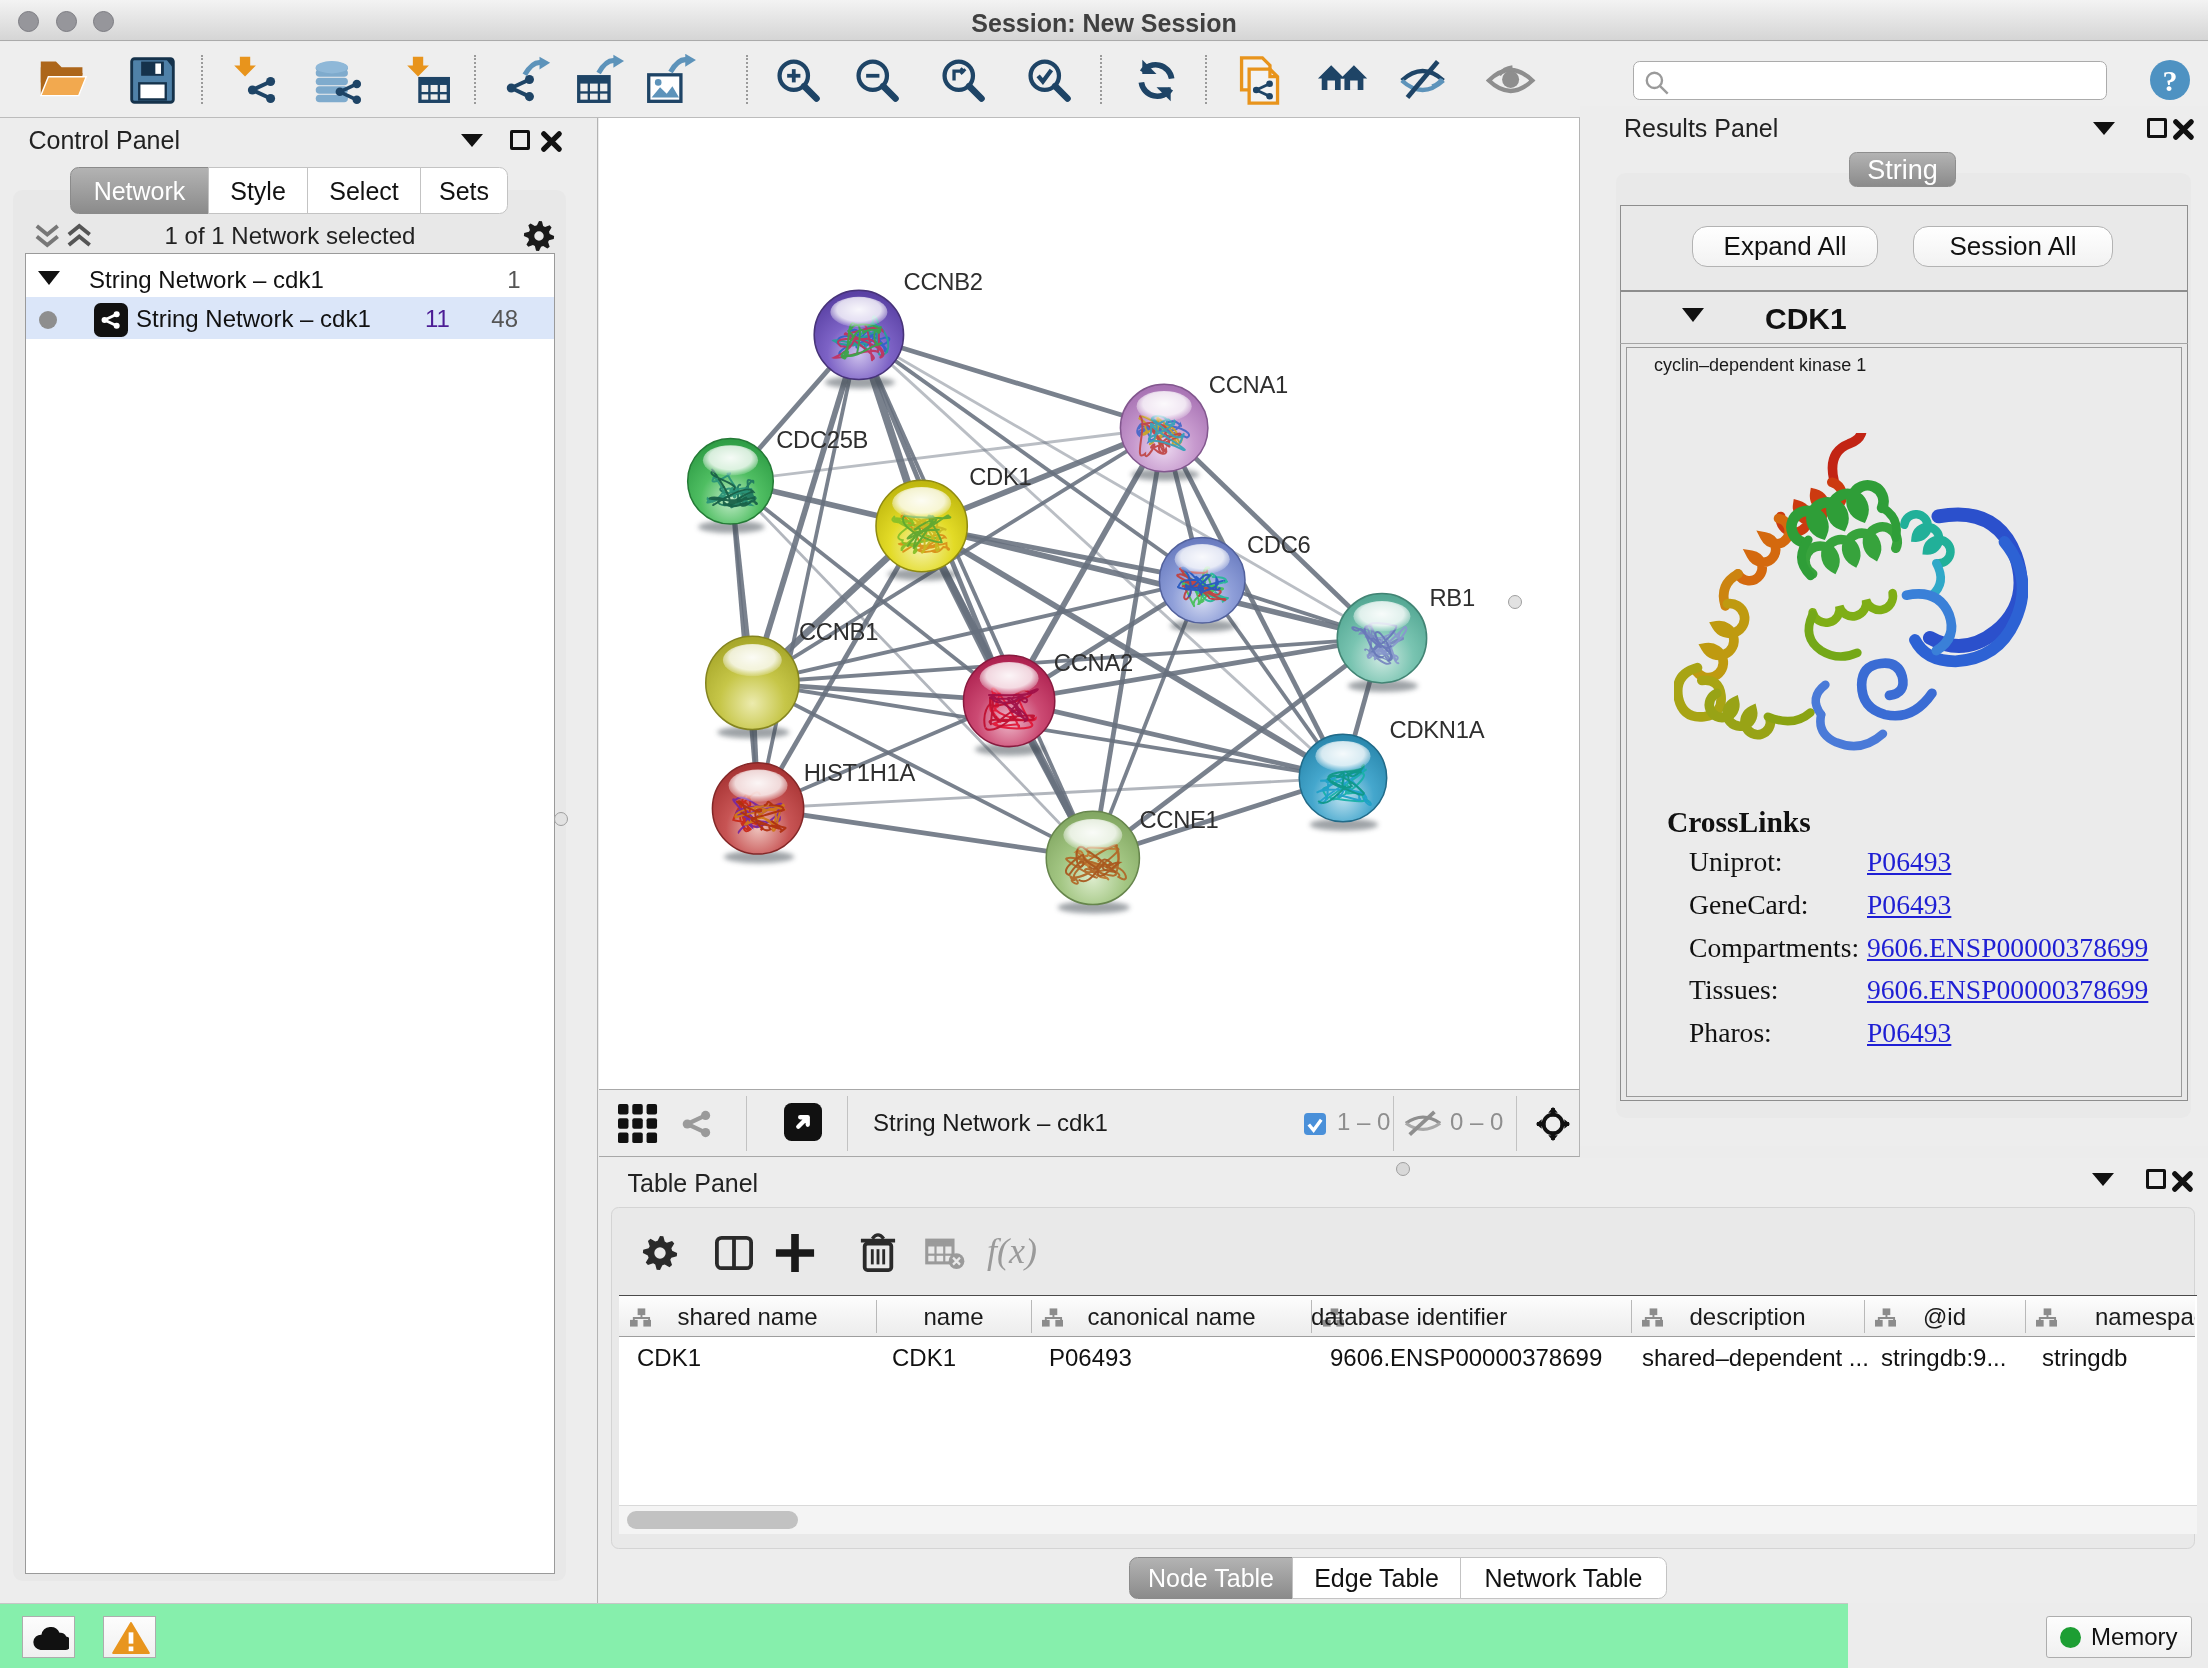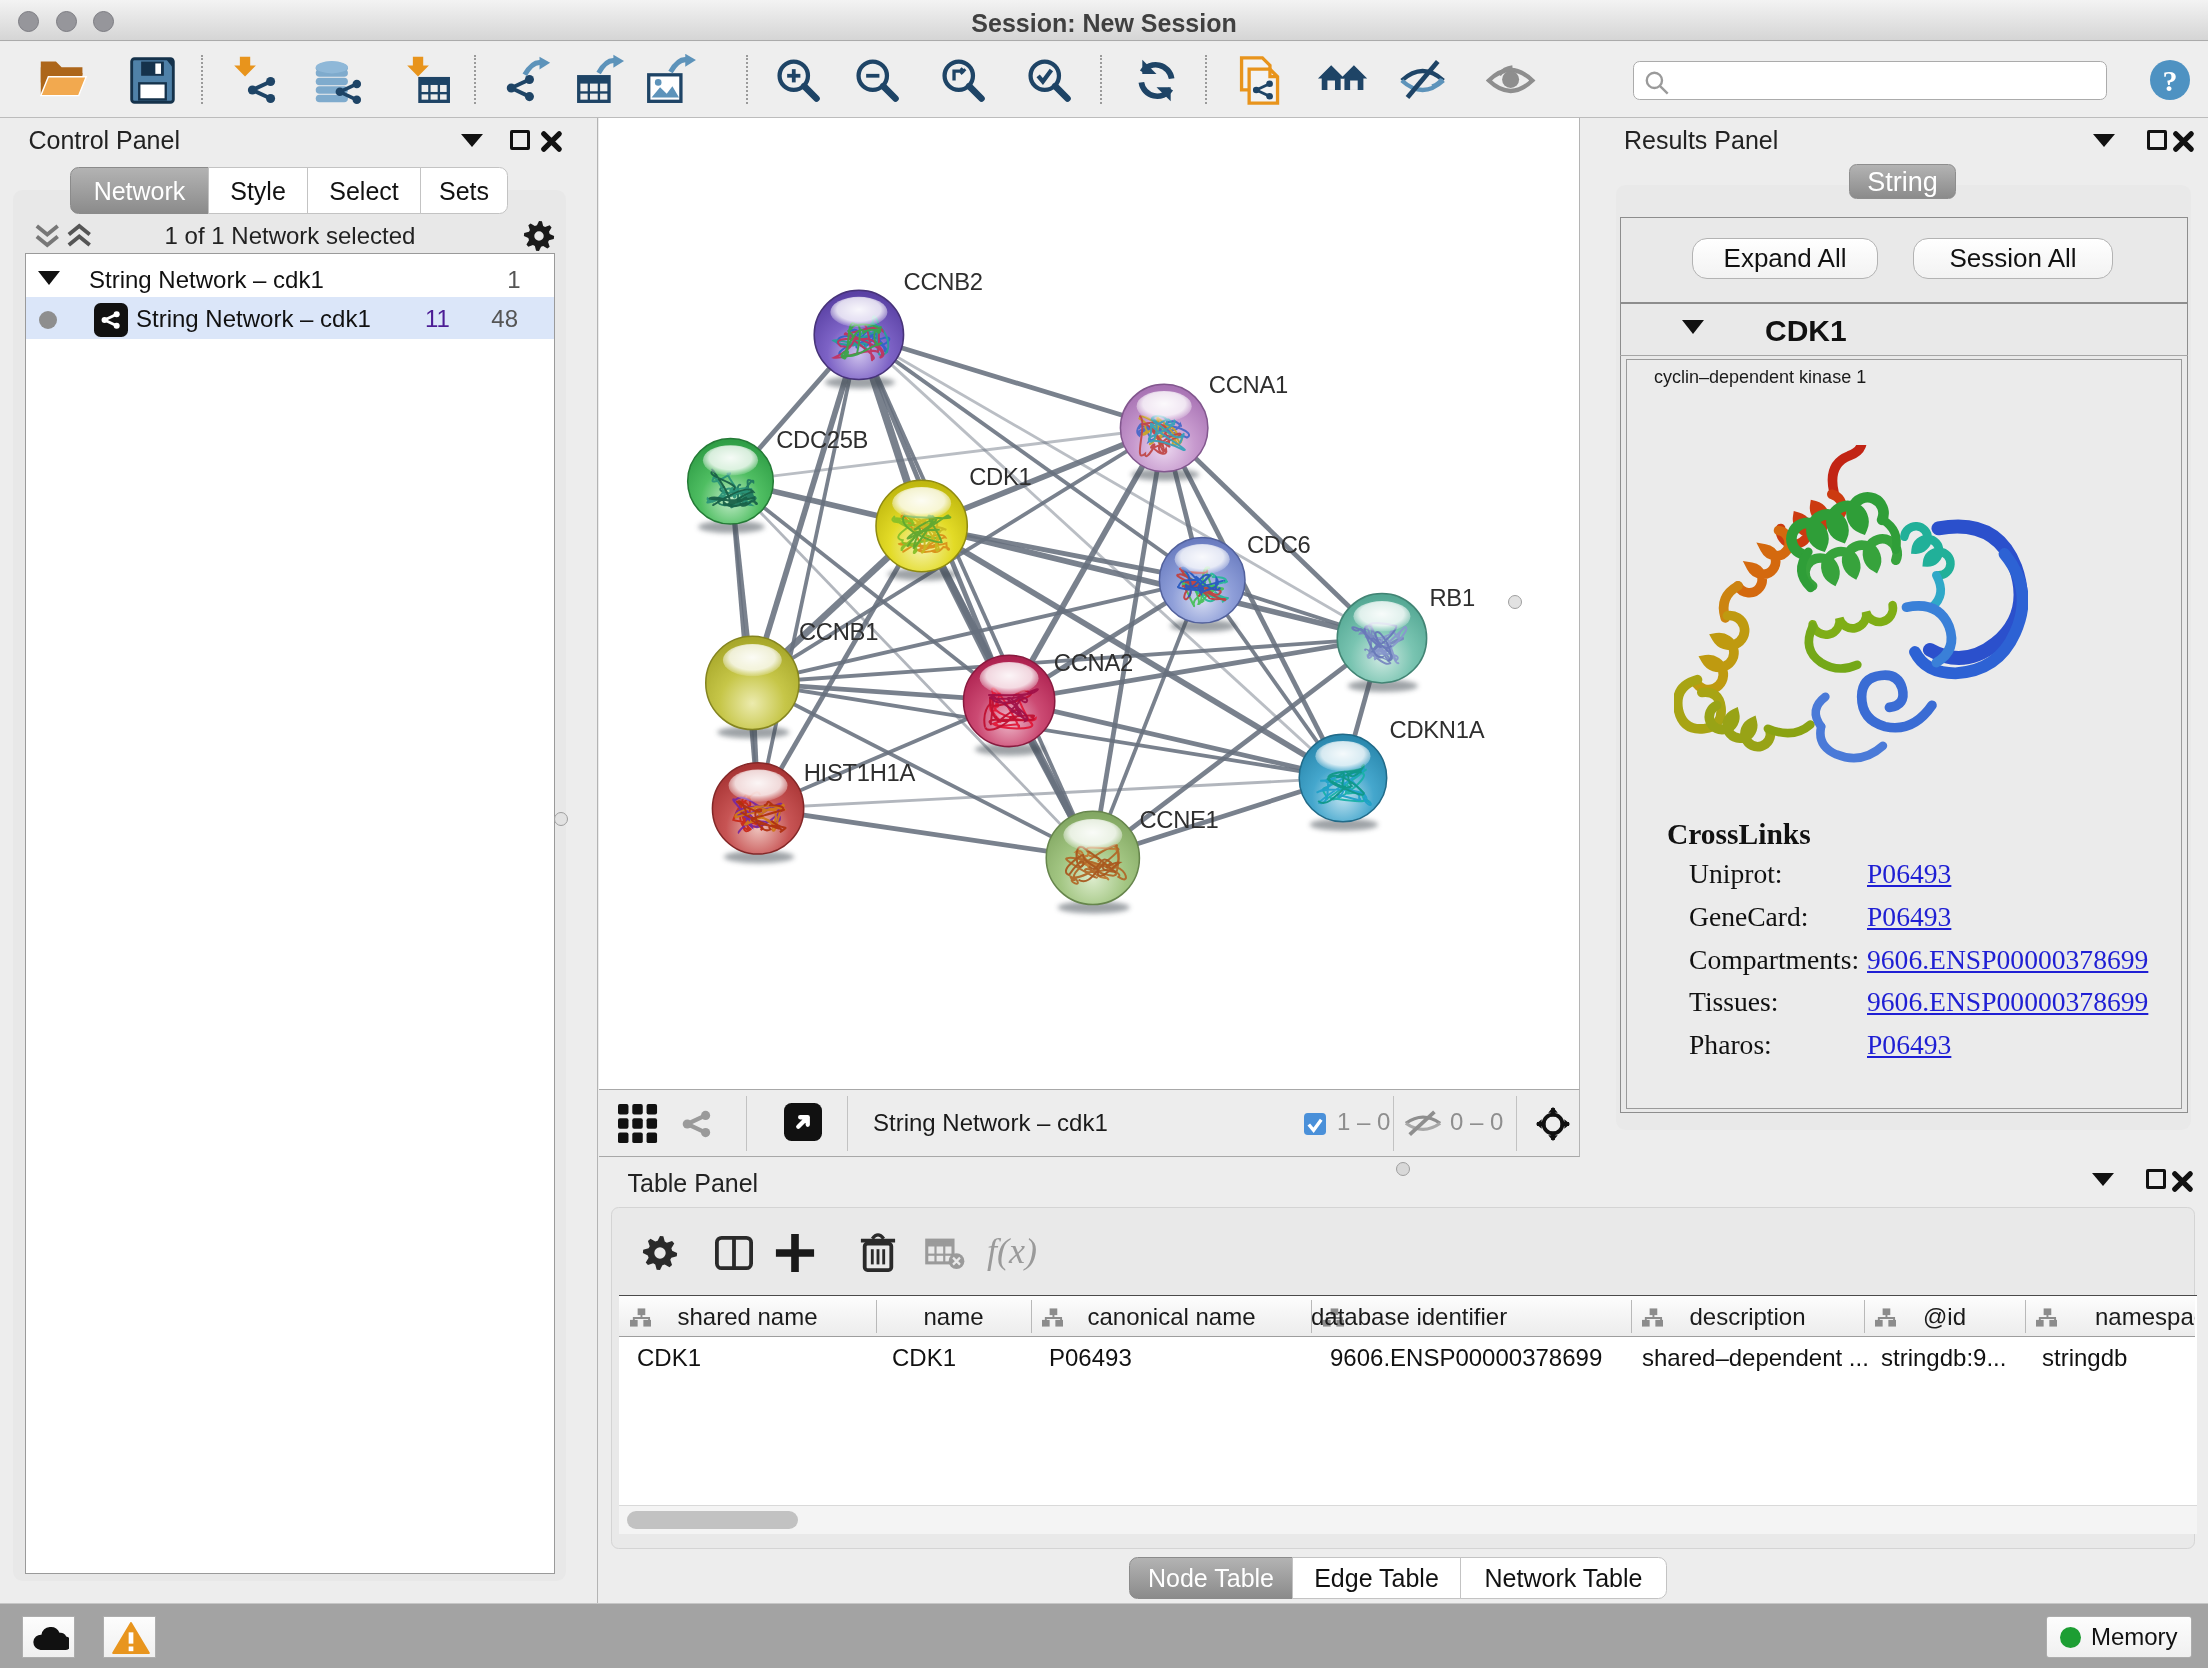--- a/index.html
+++ b/index.html
@@ -10,23 +10,23 @@
 .tl{width:21px;height:21px;border-radius:50%;background:#96969b;border:1px solid #7c7c82;top:10.5px}
 #title{width:100%;text-align:center;top:8.6px;font-size:25px;font-weight:600;color:#404040}
 
 #toolbar{left:0;top:42px;width:2208px;height:76px;background:#eeeeee;border-bottom:1px solid #bcbcbc}
 .tsep{top:13.3px;width:0;height:49px;border-left:2.9px dotted #9a9a9a}
 #searchbox{left:1633px;top:19px;width:474px;height:39px;background:#fff;border:1px solid #ababab;border-radius:6.7px}
 
 #leftpanel{left:0;top:118px;width:598px;height:1485px;background:#ededed;border-right:1px solid #b4b4b4}
 #canvas{left:599px;top:118px;width:981px;height:971px;background:#ffffff;border-right:1px solid #b4b4b4}
 #canvasbar{left:599px;top:1089px;width:981px;height:68px;background:#ededed;border-top:1px solid #a8a8a8;border-bottom:1px solid #a8a8a8;border-right:1px solid #b4b4b4}
-#rightpanel{left:1580px;top:118px;width:629px;height:1040px;background:#ededed}
+#rightpanel{left:1580px;top:106px;width:629px;height:1040px;background:#ededed}
 #tablepanel{left:599px;top:1158px;width:1609px;height:445px;background:#ededed}
-#statusbar{left:0;top:1603px;width:2208px;height:66px;background:#a3a3a3;border-top:1px solid #c6c6c6}
+#statusbar{left:0;top:1603px;width:1848px;height:66px;background:#86efac;border-top:1px solid #c6c6c6}
 .paneltitle{font-size:25px;color:#222}
 
 .tab{position:relative;z-index:3;display:inline-block;font-size:25px;text-align:center;background:#fff;border:1px solid #c3c3c3;color:#111}
 .tabsel{background:linear-gradient(#b3b3b3,#8b8b8b);color:#fff;border:1px solid #8b8b8b}
 
 #cp-inner{z-index:0;left:13.3px;top:72px;width:553px;height:1391px;background:#e8e8e8;border-radius:9.5px}
 #cp-bar{z-index:1;left:25px;top:99px;width:530px;height:36px}
 #cp-list{z-index:1;left:25px;top:135px;width:530px;height:1321px;background:#fff;border:1px solid #9a9a9a}
 .row{left:0;width:528px;height:42px;font-size:24px;color:#111}
 

